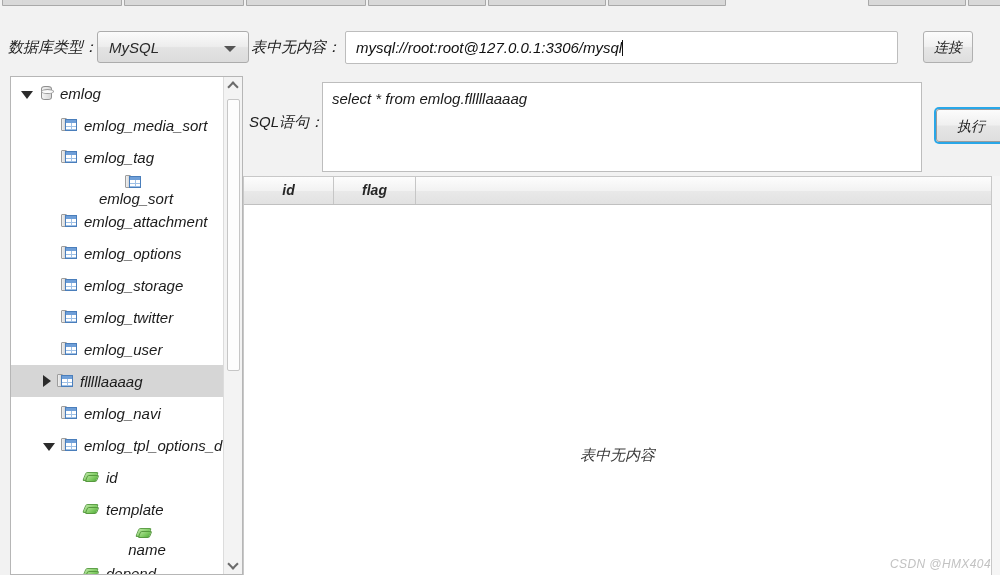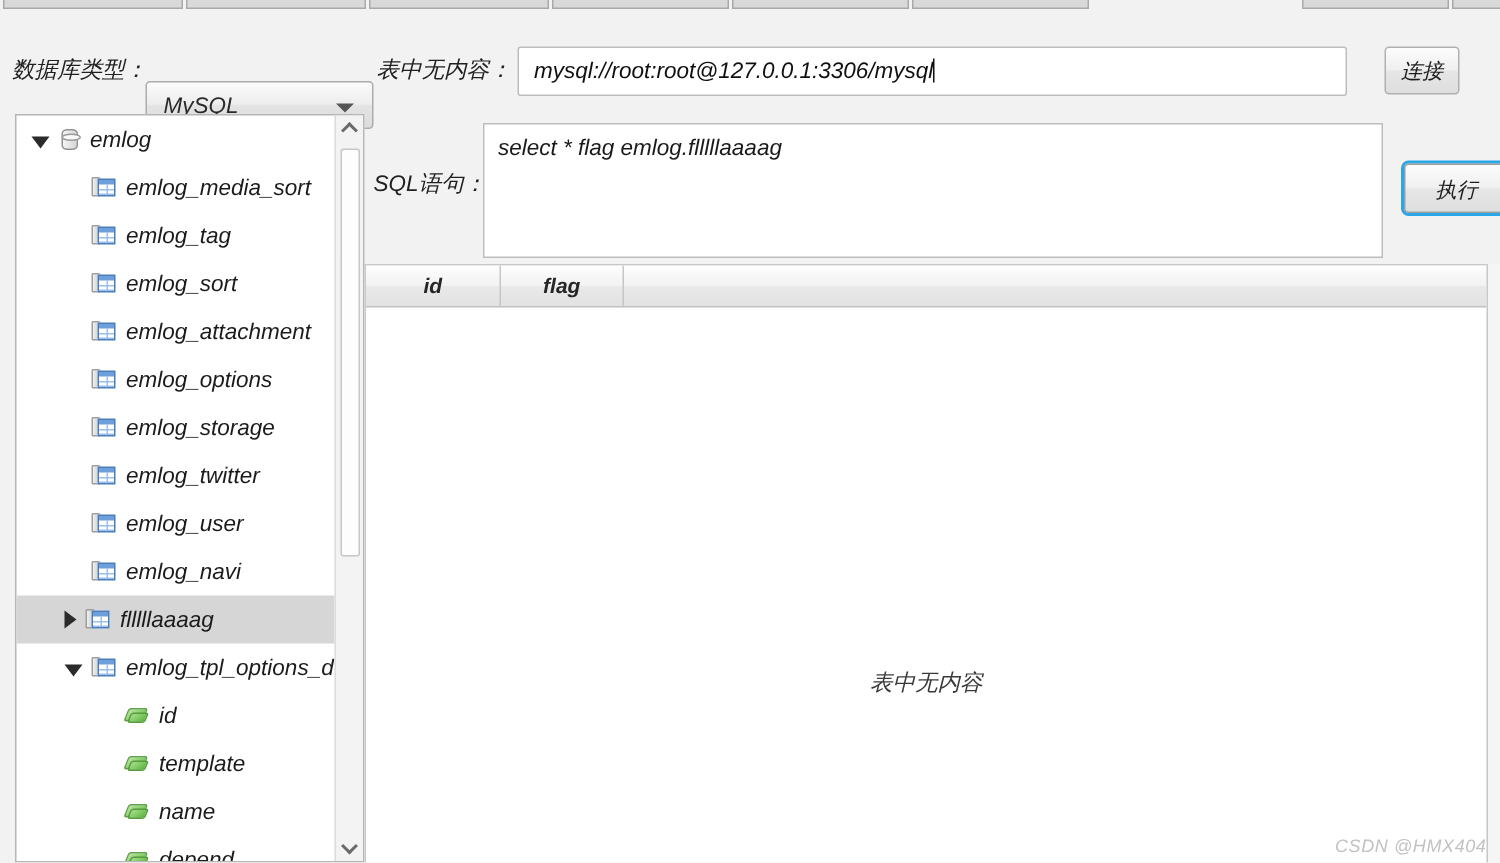--- a/index.html
+++ b/index.html
@@ -53,21 +53,20 @@
   #conn-str-label { left: 251px; top: 32px; }
 
   .combo {
     position: absolute;
     left: 97px; top: 24px;
     width: 152px; height: 32px;
     background: linear-gradient(to bottom, #fbfbfb 0%, #ededed 48%, #e3e3e3 52%, #dcdcdc 100%);
     border: 1px solid #acacac;
     border-radius: 3px;
     cursor: default;
-    margin-top: 23px;
   }
   .combo .combo-text {
     position: absolute;
     left: 11px; top: 7px;
     font-size: 15px;
     color: #2a2a2a;
   }
   .combo .arrow {
     position: absolute;
     right: 12px; top: 14px;
@@ -418,21 +417,21 @@
             <span class="bk"></span>
             <span class="fr">
               <span class="hd"></span>
               <span class="g1"></span>
               <span class="g2"></span>
               <span class="v1"></span>
             </span>
           </span>
           <span class="node-label">emlog_tag</span>
         </div>
-        <div class="tree-row" style="padding-left: 32px;">
+        <div class="tree-row" style="padding-left: 32px; flex-direction: column;">
           <span class="tw none"></span>
           <span class="ic ic-tbl">
             <span class="bk"></span>
             <span class="fr">
               <span class="hd"></span>
               <span class="g1"></span>
               <span class="g2"></span>
               <span class="v1"></span>
             </span>
           </span>
@@ -495,46 +494,46 @@
           <span class="ic ic-tbl">
             <span class="bk"></span>
             <span class="fr">
               <span class="hd"></span>
               <span class="g1"></span>
               <span class="g2"></span>
               <span class="v1"></span>
             </span>
           </span>
           <span class="node-label">emlog_user</span>
-        </div>
-        <div class="tree-row" style="padding-left: 32px;">
-          <span class="tw none"></span>
-          <span class="ic ic-tbl">
-            <span class="bk"></span>
-            <span class="fr">
-              <span class="hd"></span>
-              <span class="g1"></span>
-              <span class="g2"></span>
-              <span class="v1"></span>
-            </span>
-          </span>
-          <span class="node-label">emlog_navi</span>
         </div>
         <div class="tree-row selected" style="padding-left: 32px;">
           <span class="tw right"></span>
           <span class="ic ic-tbl">
             <span class="bk"></span>
             <span class="fr">
               <span class="hd"></span>
               <span class="g1"></span>
               <span class="g2"></span>
               <span class="v1"></span>
             </span>
           </span>
           <span class="node-label">flllllaaaag</span>
+        </div>
+        <div class="tree-row" style="padding-left: 32px;">
+          <span class="tw none"></span>
+          <span class="ic ic-tbl">
+            <span class="bk"></span>
+            <span class="fr">
+              <span class="hd"></span>
+              <span class="g1"></span>
+              <span class="g2"></span>
+              <span class="v1"></span>
+            </span>
+          </span>
+          <span class="node-label">emlog_navi</span>
         </div>
         <div class="tree-row" style="padding-left: 32px;">
           <span class="tw down"></span>
           <span class="ic ic-tbl">
             <span class="bk"></span>
             <span class="fr">
               <span class="hd"></span>
               <span class="g1"></span>
               <span class="g2"></span>
               <span class="v1"></span>
@@ -551,21 +550,21 @@
           <span class="node-label">id</span>
         </div>
         <div class="tree-row" style="padding-left: 54px;">
           <span class="tw none"></span>
           <span class="ic ic-col">
             <span class="d"></span>
             <span class="d2"></span>
           </span>
           <span class="node-label">template</span>
         </div>
-        <div class="tree-row" style="padding-left: 54px;">
+        <div class="tree-row" style="padding-left: 54px; flex-direction: column;">
           <span class="tw none"></span>
           <span class="ic ic-col">
             <span class="d"></span>
             <span class="d2"></span>
           </span>
           <span class="node-label">name</span>
         </div>
         <div class="tree-row" style="padding-left: 54px;">
           <span class="tw none"></span>
           <span class="ic ic-col">
@@ -583,21 +582,21 @@
       <div class="thumb"></div>
       <div class="arrow-dn">
         <span class="chev dn"></span>
       </div>
     </div>
   </div>
 
   <div class="sql-label">SQL语句：</div>
 
   <div class="sql-box">
-    <div class="sql-text">select * flag emlog.flllllaaaag</div>
+    <div class="sql-text">select * from emlog.flllllaaaag</div>
   </div>
 
   <div class="btn" id="execute-button">
     <span class="t">执行</span>
   </div>
 
   <div class="grid">
     <div class="grid-head" id="grid-head">
         <div class="th" style="width: 90px;">id</div>
         <div class="th" style="width: 82px;">flag</div>

